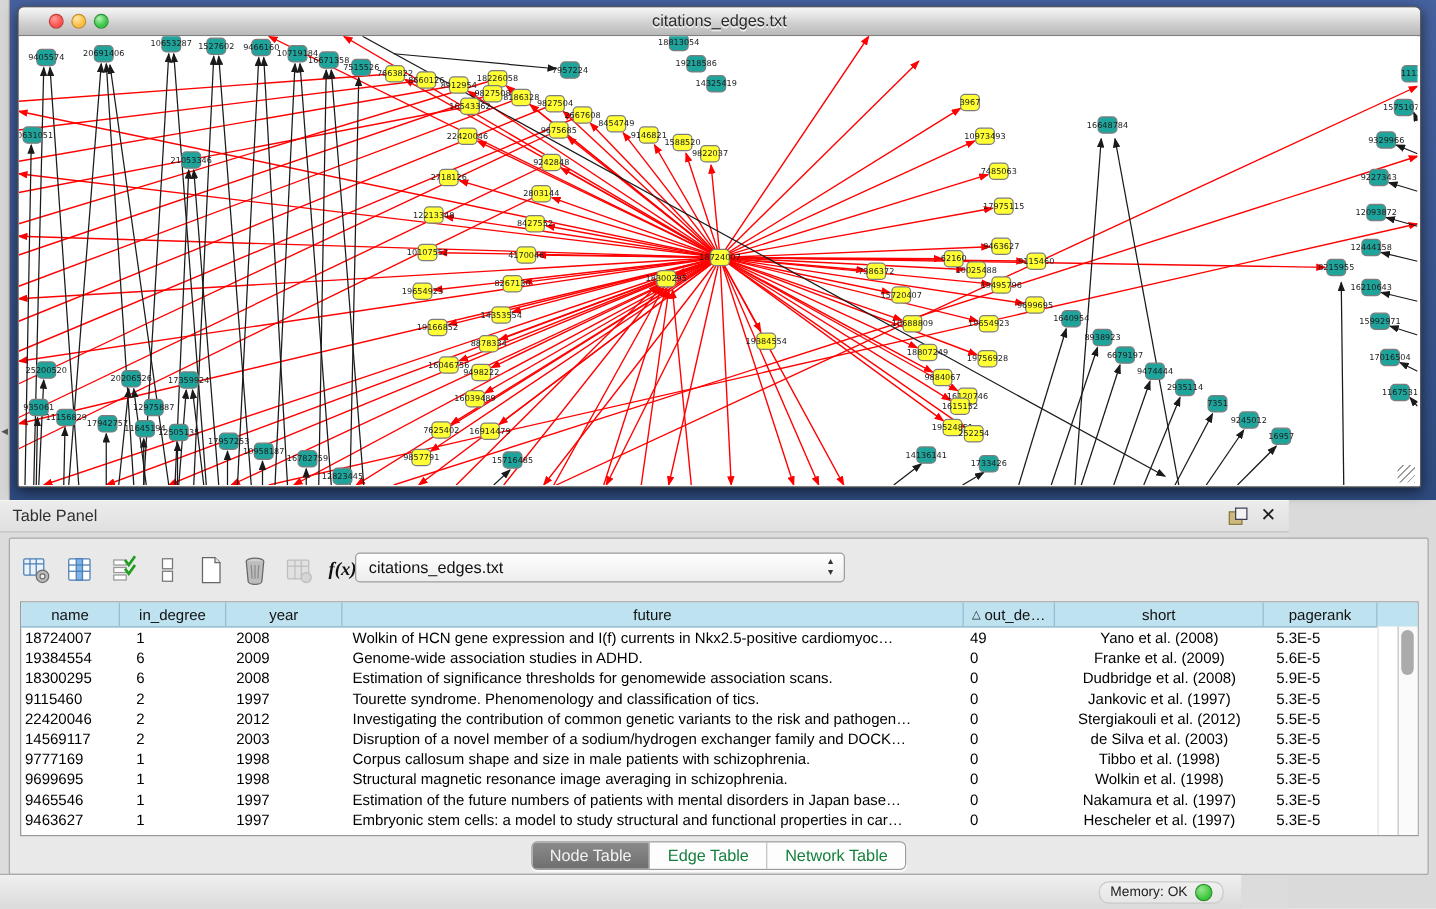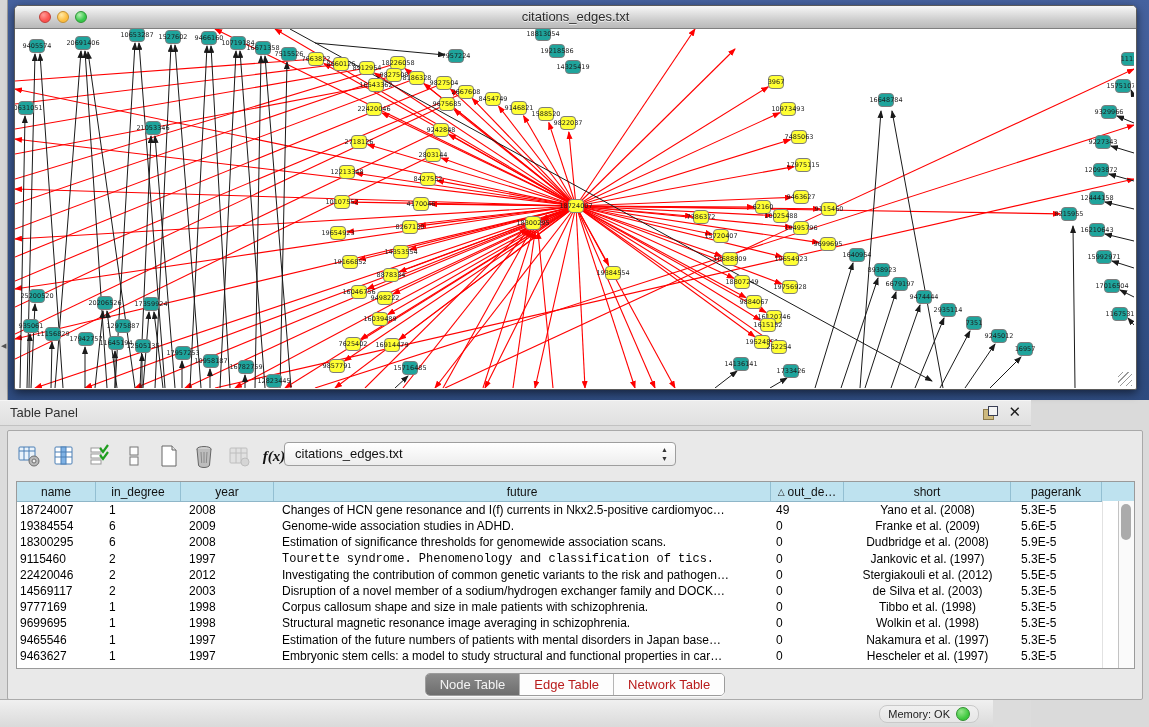--- a/index.html
+++ b/index.html
@@ -54,21 +54,21 @@
   .th .sorttri{font-size:9px;margin-right:3px;color:#222;}
   .tbody .tr{display:flex;height:16.2px;align-items:center;overflow:hidden;}
   .td{box-sizing:border-box;overflow:hidden;white-space:nowrap;font-size:12px;line-height:16px;}
   .scrollcol{position:absolute;right:0;top:19px;bottom:0;width:15px;background:#fafafa;border-left:1px solid #c3c3c3;}
   .thumb{position:absolute;left:2px;top:3px;width:10px;height:36px;border-radius:6px;background:#ababab;}
   .fillcol{position:absolute;right:15px;top:19px;bottom:0;width:16px;background:#fff;border-left:1px solid #e2e2e2;}
   
   .tabs{position:absolute;left:0;right:0;top:242px;display:flex;justify-content:center;align-items:flex-end;}
   .tabgroup{display:flex;border:1px solid #9c9c9c;border-radius:5px;overflow:hidden;
             box-shadow:0 1px 1px rgba(255,255,255,.8);}
-  .tab{padding:2px 14px;font-size:13px;background:#fdfdfd;color:#b91c1c;border-right:1px solid #b5b5b5;line-height:17px;}
+  .tab{padding:2px 14px;font-size:13px;background:#fdfdfd;color:#15803d;border-right:1px solid #b5b5b5;line-height:17px;}
   .tab:last-child{border-right:none;}
   .tab.sel{background:linear-gradient(#8b8b8b,#6e6e6e);color:#f3f3f3;}
   
   .statusbar{position:absolute;left:0;bottom:0;width:993px;height:27px;
              background:linear-gradient(#f0f0f0,#dadada);border-top:1px solid #ababab;}
   .memory{position:absolute;right:14px;top:5px;display:flex;align-items:center;gap:6px;
           border:1px solid #c9c9c9;border-radius:8px;padding:1px 8px;background:rgba(255,255,255,.25);}
   .memory .mtxt{font-size:11px;color:#222;}
   .memdot{width:12px;height:12px;border-radius:50%;
           background:radial-gradient(circle at 35% 30%,#96e58c,#3dc83d 65%);border:1px solid #2e8f2e;}
@@ -779,21 +779,21 @@
           <div class="th" style="width: 497px;">future</div>
           <div class="th" style="width: 73px;"><span class="sorttri">△</span>out_de…</div>
           <div class="th" style="width: 167px;">short</div>
           <div class="th" style="width: 91px;">pagerank</div>
         </div>
       <div class="tbody" id="tbody">
           <div class="tr">
             <div class="td" style="width: 79px; padding-left: 3px;">18724007</div>
             <div class="td" style="width: 85px; padding-left: 13px;">1</div>
             <div class="td" style="width: 93px; padding-left: 8px;">2008</div>
-            <div class="td" style="width: 497px; padding-left: 8px;">Changes of HCN gene resonance and I(f) currents in Nkx2.5-positive cardiomyoc…</div>
+            <div class="td" style="width: 497px; padding-left: 8px;">Wolkin of HCN gene expression and I(f) currents in Nkx2.5-positive cardiomyoc…</div>
             <div class="td" style="width: 73px; padding-left: 5px;">49</div>
             <div class="td" style="width: 167px; text-align: center;">Yano et al. (2008)</div>
             <div class="td" style="width: 91px; padding-left: 10px;">5.3E-5</div>
           </div>
           <div class="tr">
             <div class="td" style="width: 79px; padding-left: 3px;">19384554</div>
             <div class="td" style="width: 85px; padding-left: 13px;">6</div>
             <div class="td" style="width: 93px; padding-left: 8px;">2009</div>
             <div class="td" style="width: 497px; padding-left: 8px;">Genome-wide association studies in ADHD.</div>
             <div class="td" style="width: 73px; padding-left: 5px;">0</div>
@@ -806,21 +806,21 @@
             <div class="td" style="width: 93px; padding-left: 8px;">2008</div>
             <div class="td" style="width: 497px; padding-left: 8px;">Estimation of significance thresholds for genomewide association scans.</div>
             <div class="td" style="width: 73px; padding-left: 5px;">0</div>
             <div class="td" style="width: 167px; text-align: center;">Dudbridge et al. (2008)</div>
             <div class="td" style="width: 91px; padding-left: 10px;">5.9E-5</div>
           </div>
           <div class="tr">
             <div class="td" style="width: 79px; padding-left: 3px;">9115460</div>
             <div class="td" style="width: 85px; padding-left: 13px;">2</div>
             <div class="td" style="width: 93px; padding-left: 8px;">1997</div>
-            <div class="td" style="width: 497px; padding-left: 8px; font-family: Liberation Mono, monospace;">Tourette syndrome. Phenomenology and classification of tics.</div>
+            <div class="td" style="width: 497px; padding-left: 8px;">Tourette syndrome. Phenomenology and classification of tics.</div>
             <div class="td" style="width: 73px; padding-left: 5px;">0</div>
             <div class="td" style="width: 167px; text-align: center;">Jankovic et al. (1997)</div>
             <div class="td" style="width: 91px; padding-left: 10px;">5.3E-5</div>
           </div>
           <div class="tr">
             <div class="td" style="width: 79px; padding-left: 3px;">22420046</div>
             <div class="td" style="width: 85px; padding-left: 13px;">2</div>
             <div class="td" style="width: 93px; padding-left: 8px;">2012</div>
             <div class="td" style="width: 497px; padding-left: 8px;">Investigating the contribution of common genetic variants to the risk and pathogen…</div>
             <div class="td" style="width: 73px; padding-left: 5px;">0</div>

